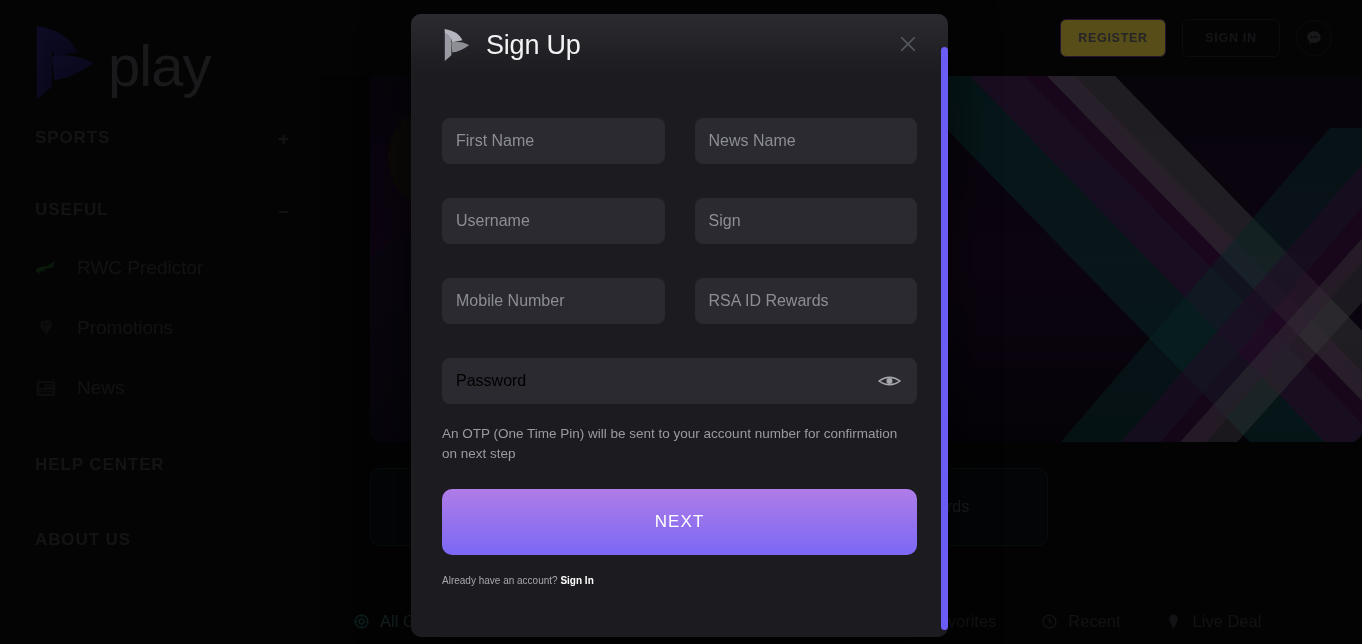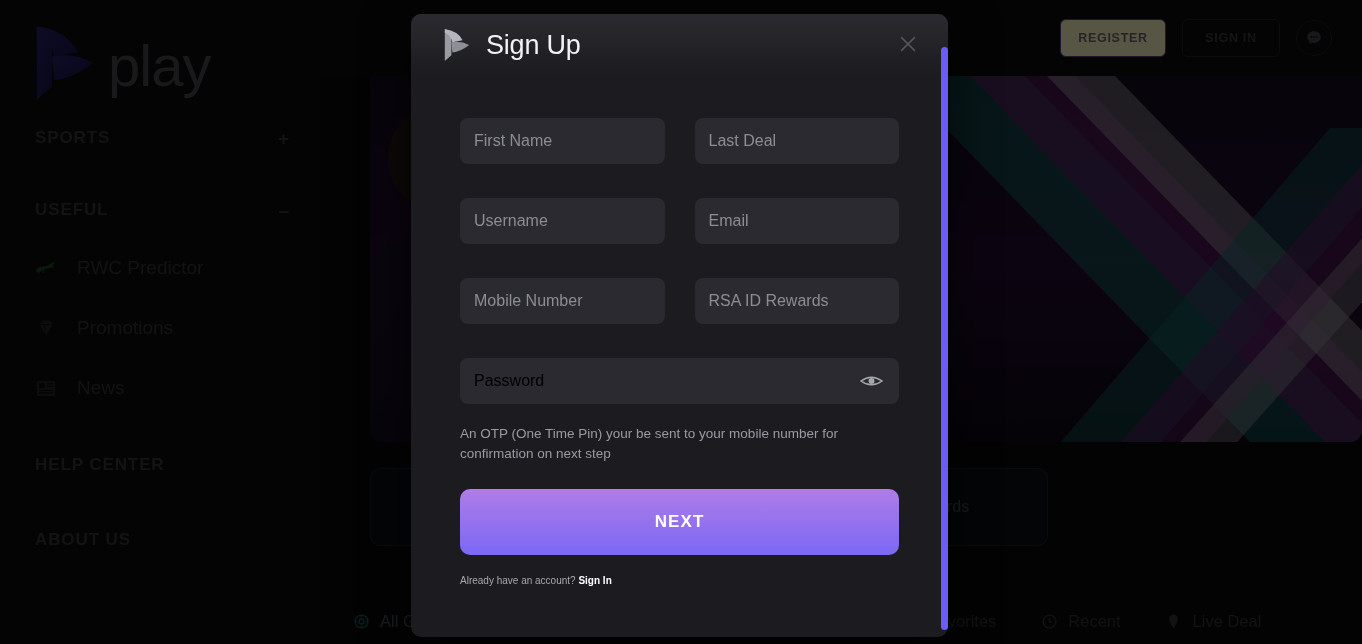--- a/index.html
+++ b/index.html
@@ -104,21 +104,21 @@
     align-items: center;
     justify-content: flex-end;
     padding-right: 30px;
     gap: 16px;
     z-index: 3;
   }
   .btn-register {
     width: 106px; height: 38px;
     border: 1px solid #6b3f8a;
     border-radius: 6px;
-    background: #fef9c3;
+    background: #fde047;
     color: #6c6c72;
     font-size: 12.5px;
     font-weight: 700;
     letter-spacing: 0.7px;
     display: flex; align-items: center; justify-content: center;
   }
   .btn-signin {
     width: 98px; height: 38px;
     border: 1px solid #232328;
     border-radius: 6px;
@@ -270,21 +270,21 @@
   .modal-close {
     position: absolute;
     right: 26px; top: 16px;
     width: 28px; height: 28px;
     color: #55555e;
     display: flex; align-items: center; justify-content: center;
   }
 
   .modal-body {
     position: relative;
-    padding: 0 49px;
+    padding: 0 31px;
   }
 
   .row2 {
     display: flex;
     gap: 30px;
     margin-bottom: 20px;
   }
   .field {
     position: relative;
     flex: 1;
@@ -329,21 +329,21 @@
   .next-btn {
     margin-top: 24px;
     height: 66px;
     border-radius: 10px;
     background: linear-gradient(180deg, #b07ce8 0%, #9a74ec 40%, #7b68f5 100%);
     display: flex;
     align-items: center;
     justify-content: center;
     color: #ffffff;
     font-size: 17px;
-    font-weight: 700;
+    font-weight: 400;
     letter-spacing: 1.1px;
   }
 
   .signin-line {
     margin-top: 20px;
     font-size: 10px;
     color: #a7a7ae;
   }
   .signin-line .strong {
     color: #ffffff;
@@ -632,30 +632,30 @@
       </span>
     </div>
 
     <div class="modal-body">
 
       <div class="row2" style="margin-top:42px;">
         <div class="field">
           <span class="ph">First Name</span>
         </div>
         <div class="field">
-          <span class="ph">Last Deal</span>
+          <span class="ph">News Name</span>
         </div>
       </div>
 
       <div class="row2" style="margin-top:34px;">
         <div class="field">
           <span class="ph">Username</span>
         </div>
         <div class="field">
-          <span class="ph">Email</span>
+          <span class="ph">Sign</span>
         </div>
       </div>
 
       <div class="row2" style="margin-top:34px;">
         <div class="field">
           <span class="ph">Mobile Number</span>
         </div>
         <div class="field">
           <span class="ph">RSA ID Rewards</span>
         </div>
@@ -664,21 +664,21 @@
       <div class="field-full" style="margin-top:34px;align-items:center;">
         <span class="ph">Password</span>
         <span class="eye-btn">
           <svg width="23" height="16" viewBox="0 0 24 16" fill="none" stroke="currentColor" stroke-width="1.6">
             <path d="M1 8 Q12 0 23 8 Q12 16 1 8 Z"></path>
             <circle cx="12" cy="8" r="3.1" fill="currentColor" stroke="none"></circle>
           </svg>
         </span>
       </div>
 
-      <p class="otp-note">An OTP (One Time Pin) your be sent to your mobile number for confirmation on next step</p>
+      <p class="otp-note">An OTP (One Time Pin) will be sent to your account number for confirmation on next step</p>
 
       <div class="next-btn">
         <span>NEXT</span>
       </div>
 
       <div class="signin-line">
         <span>Already have an account?</span>
         <span class="strong">Sign In</span>
       </div>
     </div>

